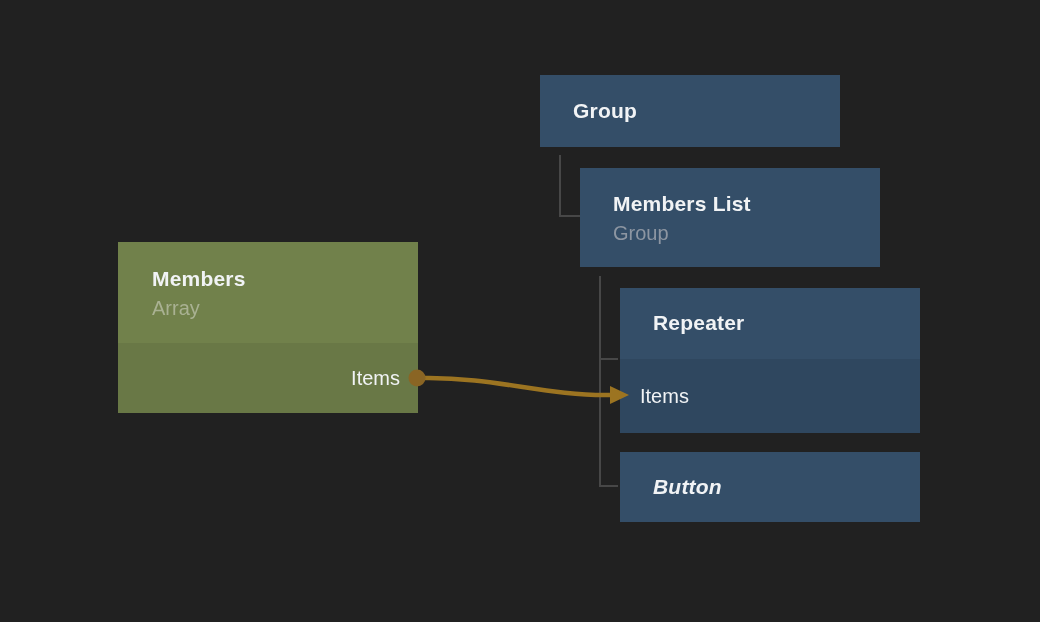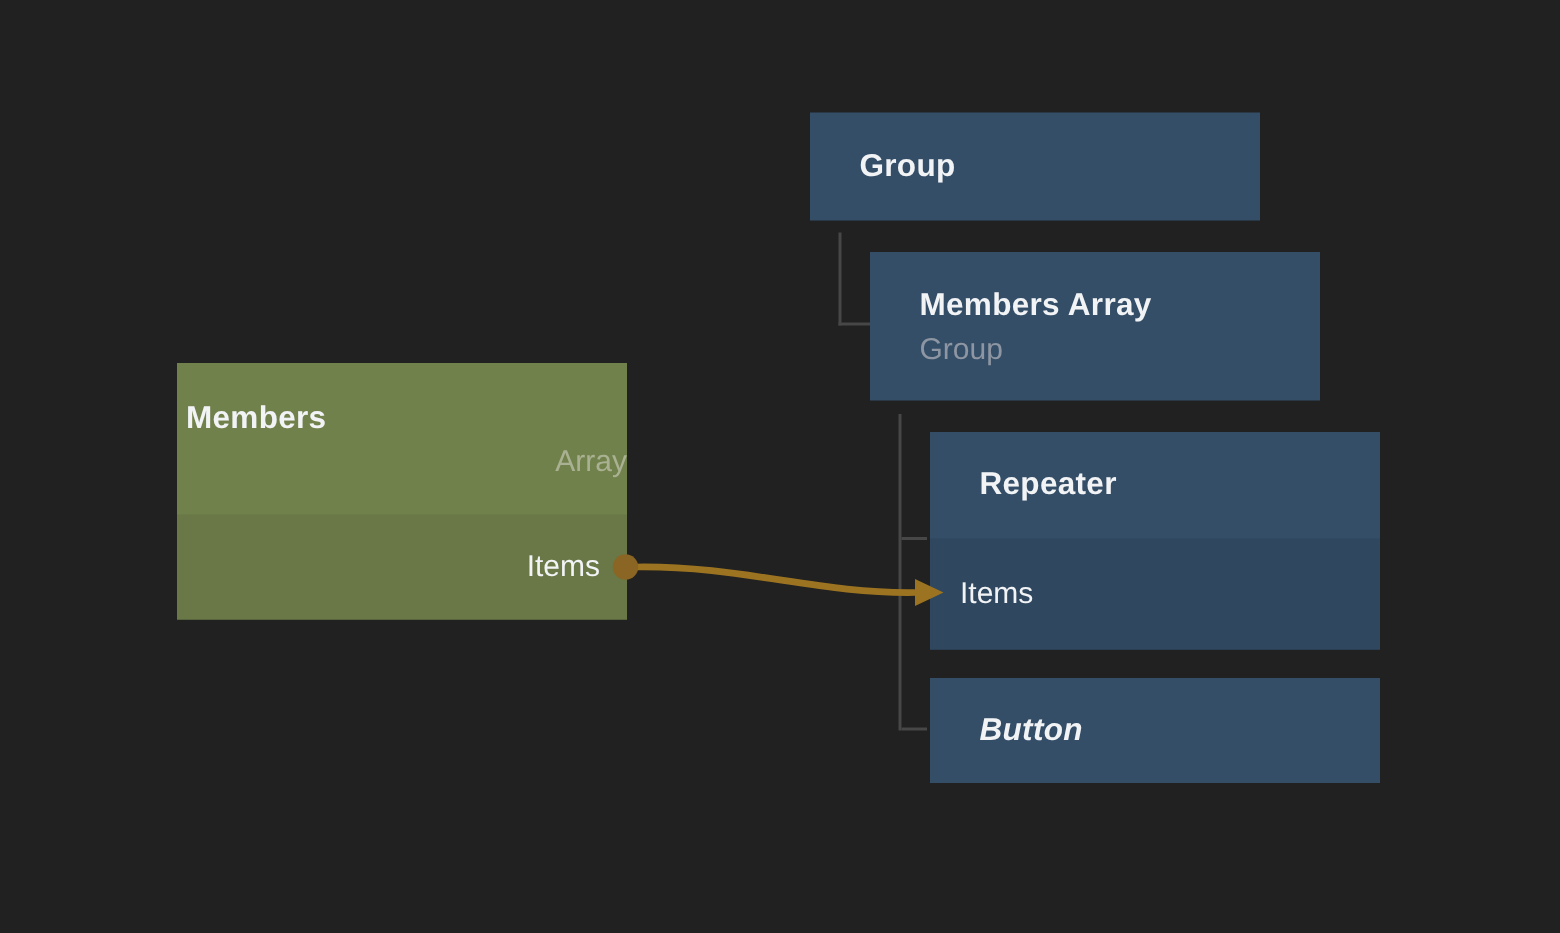--- a/index.html
+++ b/index.html
@@ -18,21 +18,21 @@
 
   .node-header{display:flex;flex-direction:column;justify-content:center;box-sizing:border-box;padding-left:20px;}
   .node-title{
     color:var(--title-text,#f1f3f5);
     font-size:21px;font-weight:600;line-height:30px;letter-spacing:.2px;
   }
   .node-subtitle{
     color:var(--subtitle-text,#8d96a2);
     font-size:20px;font-weight:400;line-height:28px;
   }
-  .node-green .node-subtitle{color:var(--subtitle-text-green,#a9b192);text-align:right;}
+  .node-green .node-subtitle{color:var(--subtitle-text-green,#a9b192);}
 
   .port-row{
     position:absolute;left:0;right:0;bottom:0;box-sizing:border-box;
     display:flex;align-items:center;
   }
   .port-label{color:var(--title-text,#f1f3f5);font-size:20px;font-weight:400;}
 
   
   #node-group{left:540px;top:75px;width:300px;height:72px;}
   #node-group .node-header{height:72px;}
@@ -41,21 +41,21 @@
   #node-members-list .node-header{height:99px;}
 
   #node-repeater{left:620px;top:288px;width:300px;height:145px;}
   #node-repeater .node-header{height:70px;}
   #node-repeater .port-row{height:74px;background:var(--node-blue-port-row,#2f475f);padding-left:20px;}
 
   #node-button{left:620px;top:452px;width:300px;height:70px;}
   #node-button .node-header{height:70px;font-style:italic;}
 
   #node-members{left:118px;top:242px;width:300px;height:171px;}
-  #node-members .node-header{height:101px;padding-left:6px;}
+  #node-members .node-header{height:101px;padding-left:34px;}
   #node-members .port-row{height:70px;background:var(--node-green-port-row,#697846);justify-content:flex-end;padding-right:18px;}
 
   
   .tree-line{position:absolute;background:var(--tree-line,#474747);}
   #tl-group-v {left:559px;top:155px;width:2px;height:62px;}
   #tl-group-h {left:559px;top:215px;width:21px;height:2px;}
   #tl-ml-v    {left:599px;top:276px;width:2px;height:211px;}
   #tl-ml-s1   {left:601px;top:358px;width:17px;height:2px;}
   #tl-ml-s2   {left:601px;top:485px;width:17px;height:2px;}
 
@@ -74,21 +74,21 @@
   <div class="tree-line" id="tl-ml-s2"></div>
 
   <div class="node node-blue" id="node-group">
     <div class="node-header">
       <div class="node-title">Group</div>
     </div>
   </div>
 
   <div class="node node-blue" id="node-members-list">
     <div class="node-header">
-      <div class="node-title">Members Array</div>
+      <div class="node-title">Members List</div>
       <div class="node-subtitle">Group</div>
     </div>
   </div>
 
   <div class="node node-blue" id="node-repeater">
     <div class="node-header">
       <div class="node-title">Repeater</div>
     </div>
     <div class="port-row">
       <div class="port-label">Items</div>

